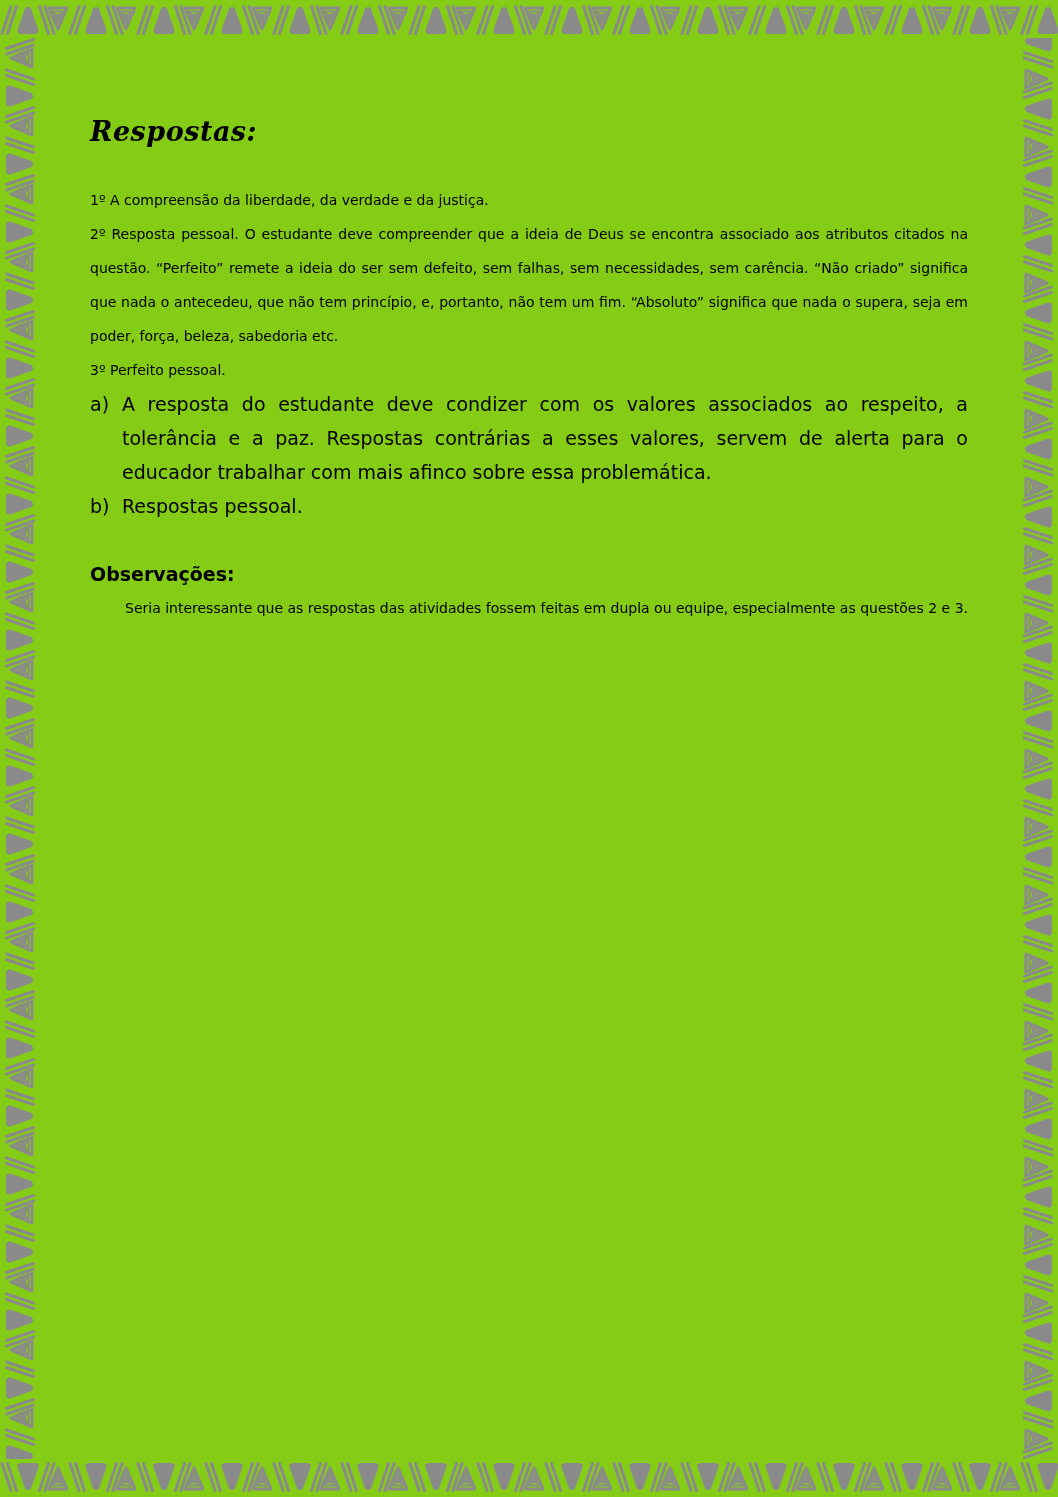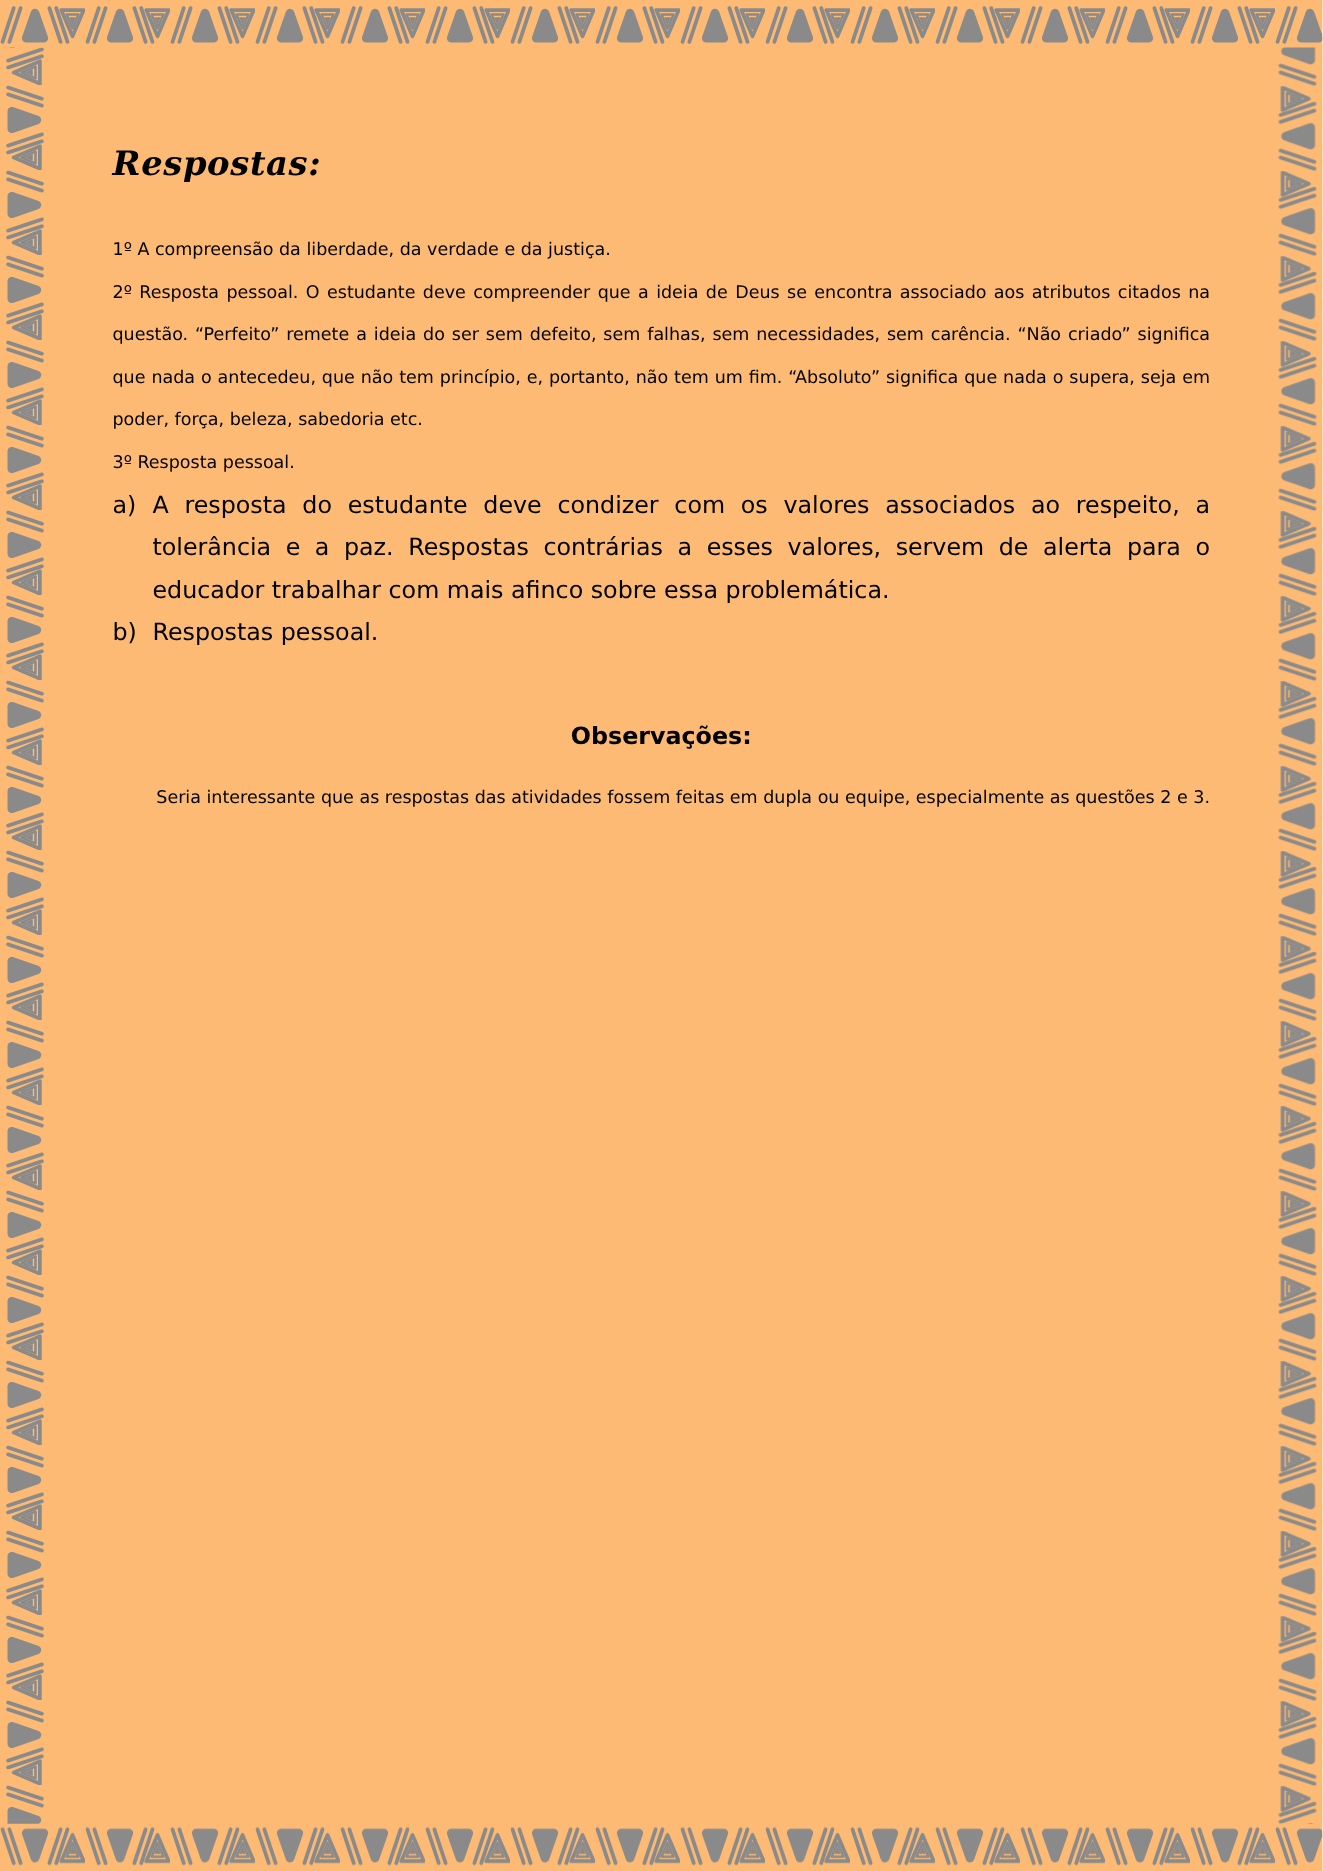--- a/index.html
+++ b/index.html
@@ -46,31 +46,30 @@
     line-height: 34px;
     text-align: justify;
   }
   .sub-item .marker {
     position: absolute;
     left: 0;
     top: 0;
   }
   .spacer { height: 34px; }
   .obs-heading {
-    margin: 15px;
+    margin: 0;
     font-weight: bold;
     font-size: 19px;
     line-height: 34px;
-    text-align: center;
   }
 </style>
 </head>
 <body>
 
-<div class="page" style="color: rgb(0, 0, 0); background: #fdba74;">
+<div class="page" style="color: rgb(0, 0, 0); background: #84cc16;">
 
   <svg class="border-svg" width="1058" height="1497" viewBox="0 0 1058 1497" xmlns="http://www.w3.org/2000/svg">
     <defs>
       <pattern id="tri" width="68" height="40" patternUnits="userSpaceOnUse">
 
         <path d="M2,33.5 L11,6.5 M7.5,33.5 L16.5,6.5" fill="none" stroke="currentColor" stroke-width="3" stroke-linecap="round"></path>
 
         <path d="M21,30.5 L35,30.5 L28,10.5 Z" fill="currentColor" stroke="currentColor" stroke-width="7" stroke-linejoin="round"></path>
 
         <path d="M39.5,6.5 L48.5,33.5 M45,6.5 L54,33.5" fill="none" stroke="currentColor" stroke-width="3" stroke-linecap="round"></path>
@@ -99,21 +98,21 @@
   </svg>
 
   <div class="content">
 
     <h1 class="title">Respostas:</h1>
 
     <p class="para">1º A compreensão da liberdade, da verdade e da justiça.</p>
 
     <p class="para">2º Resposta pessoal. O estudante deve compreender que a ideia de Deus se encontra associado aos atributos citados na questão. “Perfeito” remete a ideia do ser sem defeito, sem falhas, sem necessidades, sem carência. “Não criado” significa que nada o antecedeu, que não tem princípio, e, portanto, não tem um fim. “Absoluto” significa que nada o supera, seja em poder, força, beleza, sabedoria etc.</p>
 
-    <p class="para">3º Resposta pessoal.</p>
+    <p class="para">3º Perfeito pessoal.</p>
 
     <div class="sub-item">
       <span class="marker">a)</span>
       <span>A resposta do estudante deve condizer com os valores associados ao respeito, a tolerância e a paz. Respostas contrárias a esses valores, servem de alerta para o educador trabalhar com mais afinco sobre essa problemática.</span>
     </div>
 
     <div class="sub-item">
       <span class="marker">b)</span>
       <span>Respostas pessoal.</span>
     </div>

